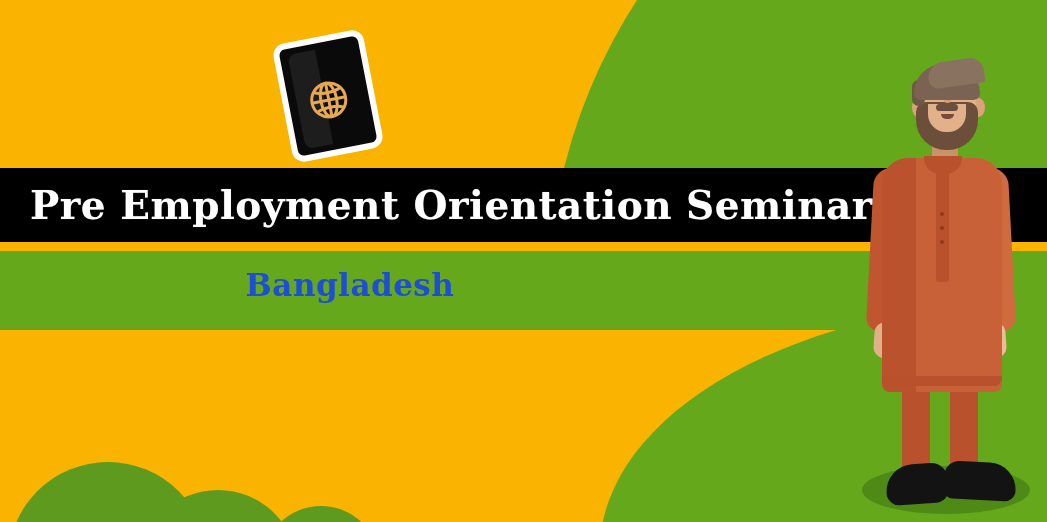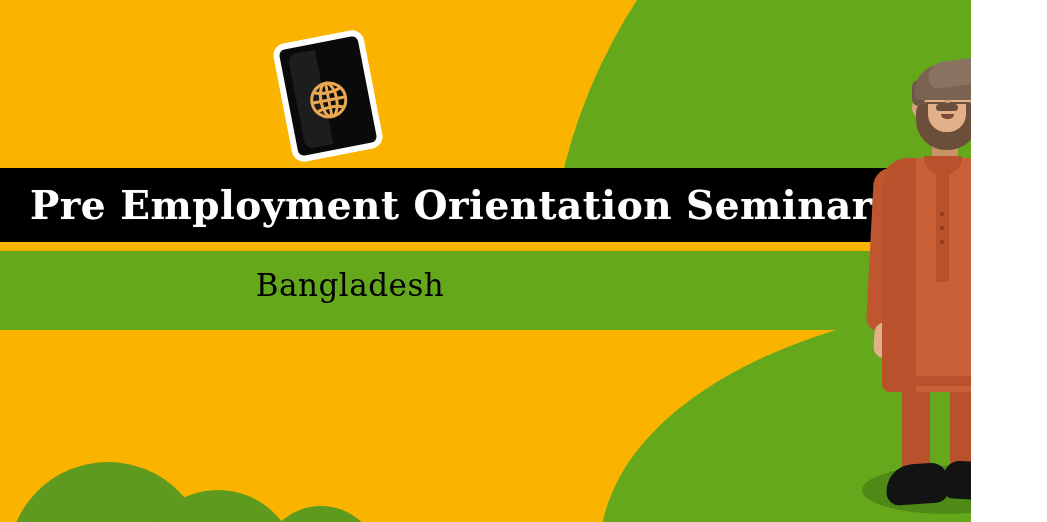--- a/index.html
+++ b/index.html
@@ -1,19 +1,19 @@
 <!DOCTYPE html>
 <html><head>
 <meta charset="utf-8">
 <style>
   html,body{margin:0;padding:0;background:#fff;}
   body{font-family:"Liberation Serif",serif;}
   #banner{
     position:relative;
-    width:971px;height:522px;
+    width:1047px;height:522px;
     overflow:hidden;
     background:#FAB400;
   }
   .layer{position:absolute;}
 
   
   #bg-orange{inset:0;width:1047px;height:522px;background:#FAB400;}
 
   
   #bg-green-right{
@@ -62,23 +62,23 @@
     letter-spacing:0.5px;
     white-space:nowrap;
     text-shadow:0 0 1px rgba(255,255,255,.35);
   }
   #title-underline{left:0;top:242px;width:1047px;height:9px;background:#FAB400;}
 
   
   #subtitle{
     left:0;top:258px;width:700px;height:54px;
     display:flex;align-items:center;justify-content:center;
-    color:#000000;
+    color:#1d4ed8;
     font-family:"DejaVu Serif","Liberation Serif",serif;
-    font-weight:400;
+    font-weight:700;
     font-size:31px;
     letter-spacing:0.5px;
   }
 
   
   #passport{
     left:282px;top:36px;width:92px;height:120px;
     transform:rotate(-11deg);
   }
   #passport-body{

